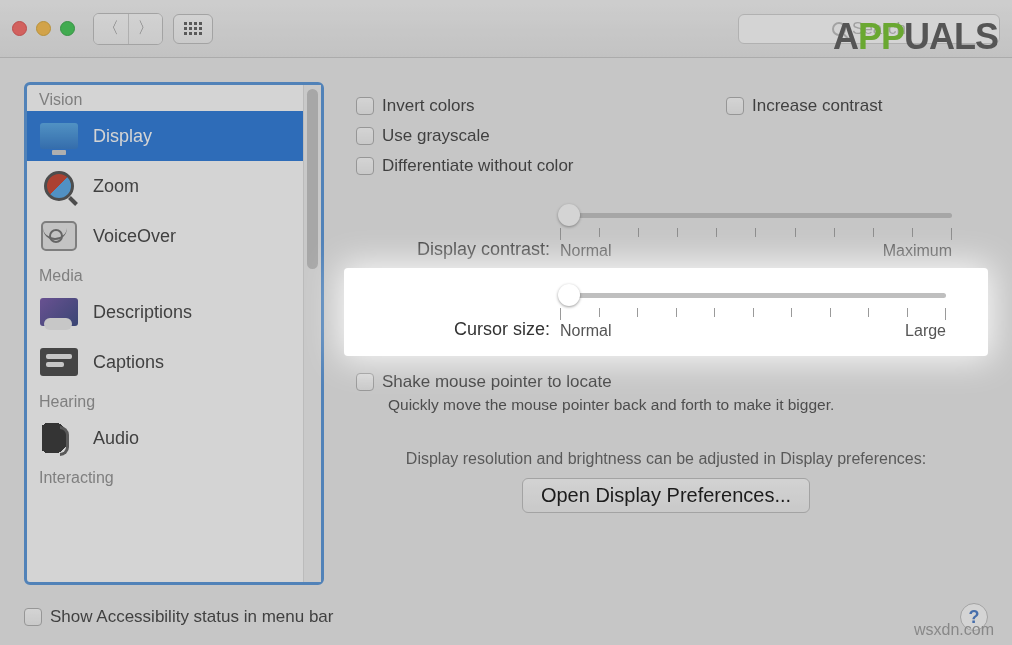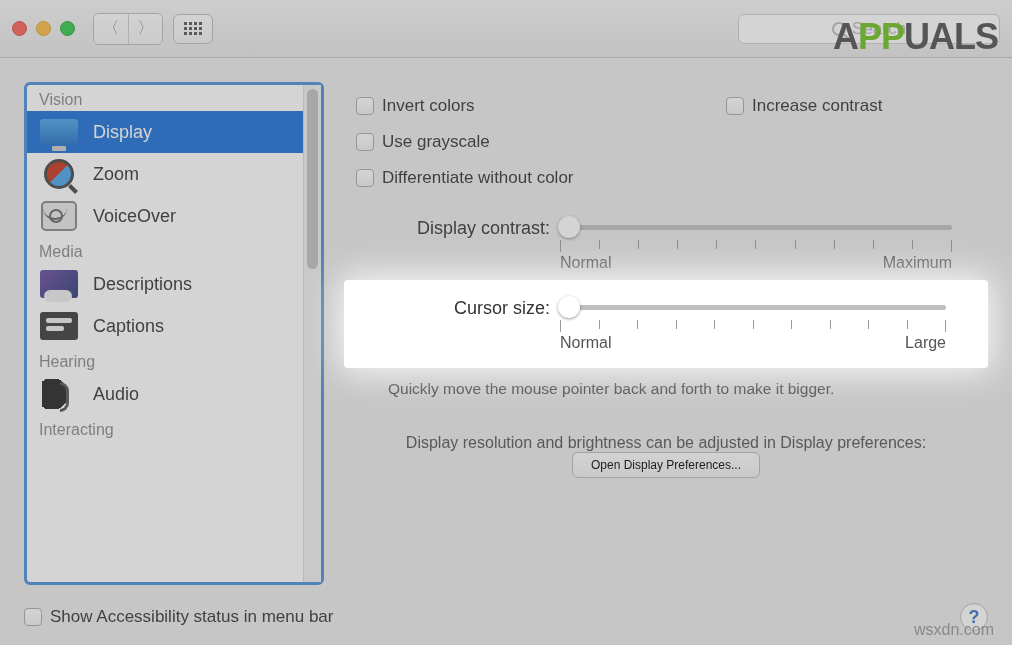--- a/index.html
+++ b/index.html
@@ -138,21 +138,21 @@
     .cat {
       padding: 6px 10px 2px 12px;
       font-size: 16px;
       color: #8a8a8a;
     }
     .item {
       display: flex;
       align-items: center;
       gap: 14px;
       padding: 8px 12px;
-      height: 42px;
+      height: 50px;
     }
     .item.selected {
       background: #1a6fd8;
       color: #fff;
     }
     .item .lbl { font-size: 18px; }
     .ico {
       width: 40px; height: 34px;
       display: flex; align-items: center; justify-content: center;
       flex-shrink: 0;
@@ -230,34 +230,34 @@
     }
     .chk-row {
       display: flex;
       align-items: center;
       gap: 8px;
       margin: 4px 0;
     }
     .chk-rows-top {
       display: grid;
       grid-template-columns: 370px 1fr;
-      row-gap: 8px;
+      row-gap: 2px;
       margin-left: 6px;
       margin-bottom: 16px;
     }
     .checkbox {
       width: 18px; height: 18px;
       border: 1px solid #aaa;
       border-radius: 4px;
       background: linear-gradient(#fff,#f0f0f0);
       flex-shrink: 0;
     }
     .slider-block {
       display: flex;
-      align-items: flex-start;
+      align-items: flex-end;
       margin: 8px 0 6px 50px;
     }
     .slider-label {
       width: 160px;
       text-align: right;
       padding-right: 10px;
       font-size: 18px;
       padding-top: 2px;
     }
     .slider-area {
@@ -312,25 +312,26 @@
       color: #444;
     }
     .resolution-note {
       text-align: center;
       font-size: 16px;
       color: #555;
       margin-top: 36px;
     }
     .open-btn {
       display: inline-block;
+      margin-top: 10px;
       padding: 5px 18px;
       border: 1px solid #bbb;
       border-radius: 6px;
       background: linear-gradient(#fdfdfd,#f0f0f0);
-      font-size: 12px;
+      font-size: 20px;
     }
     .footer {
       display: flex;
       align-items: center;
       padding: 10px 24px 14px 24px;
       gap: 8px;
     }
     .help-btn {
       margin-left: auto;
       width: 28px; height: 28px;
@@ -530,20 +531,24 @@
               <div class="slider-labels">
                 <span>Normal</span>
                 <span>Large</span>
               </div>
             </div>
           </div>
         </div>
       </div>
 
       <div class="shake-row">
+        <div class="chk-row">
+          <span class="checkbox"></span>
+          <span>Shake mouse pointer to locate</span>
+        </div>
         <div class="hint">Quickly move the mouse pointer back and forth to make it bigger.</div>
       </div>
 
       <div class="resolution-note">
         <div>Display resolution and brightness can be adjusted in Display preferences:</div>
         <button class="open-btn">Open Display Preferences...</button>
       </div>
 
     </div>
   </div>

